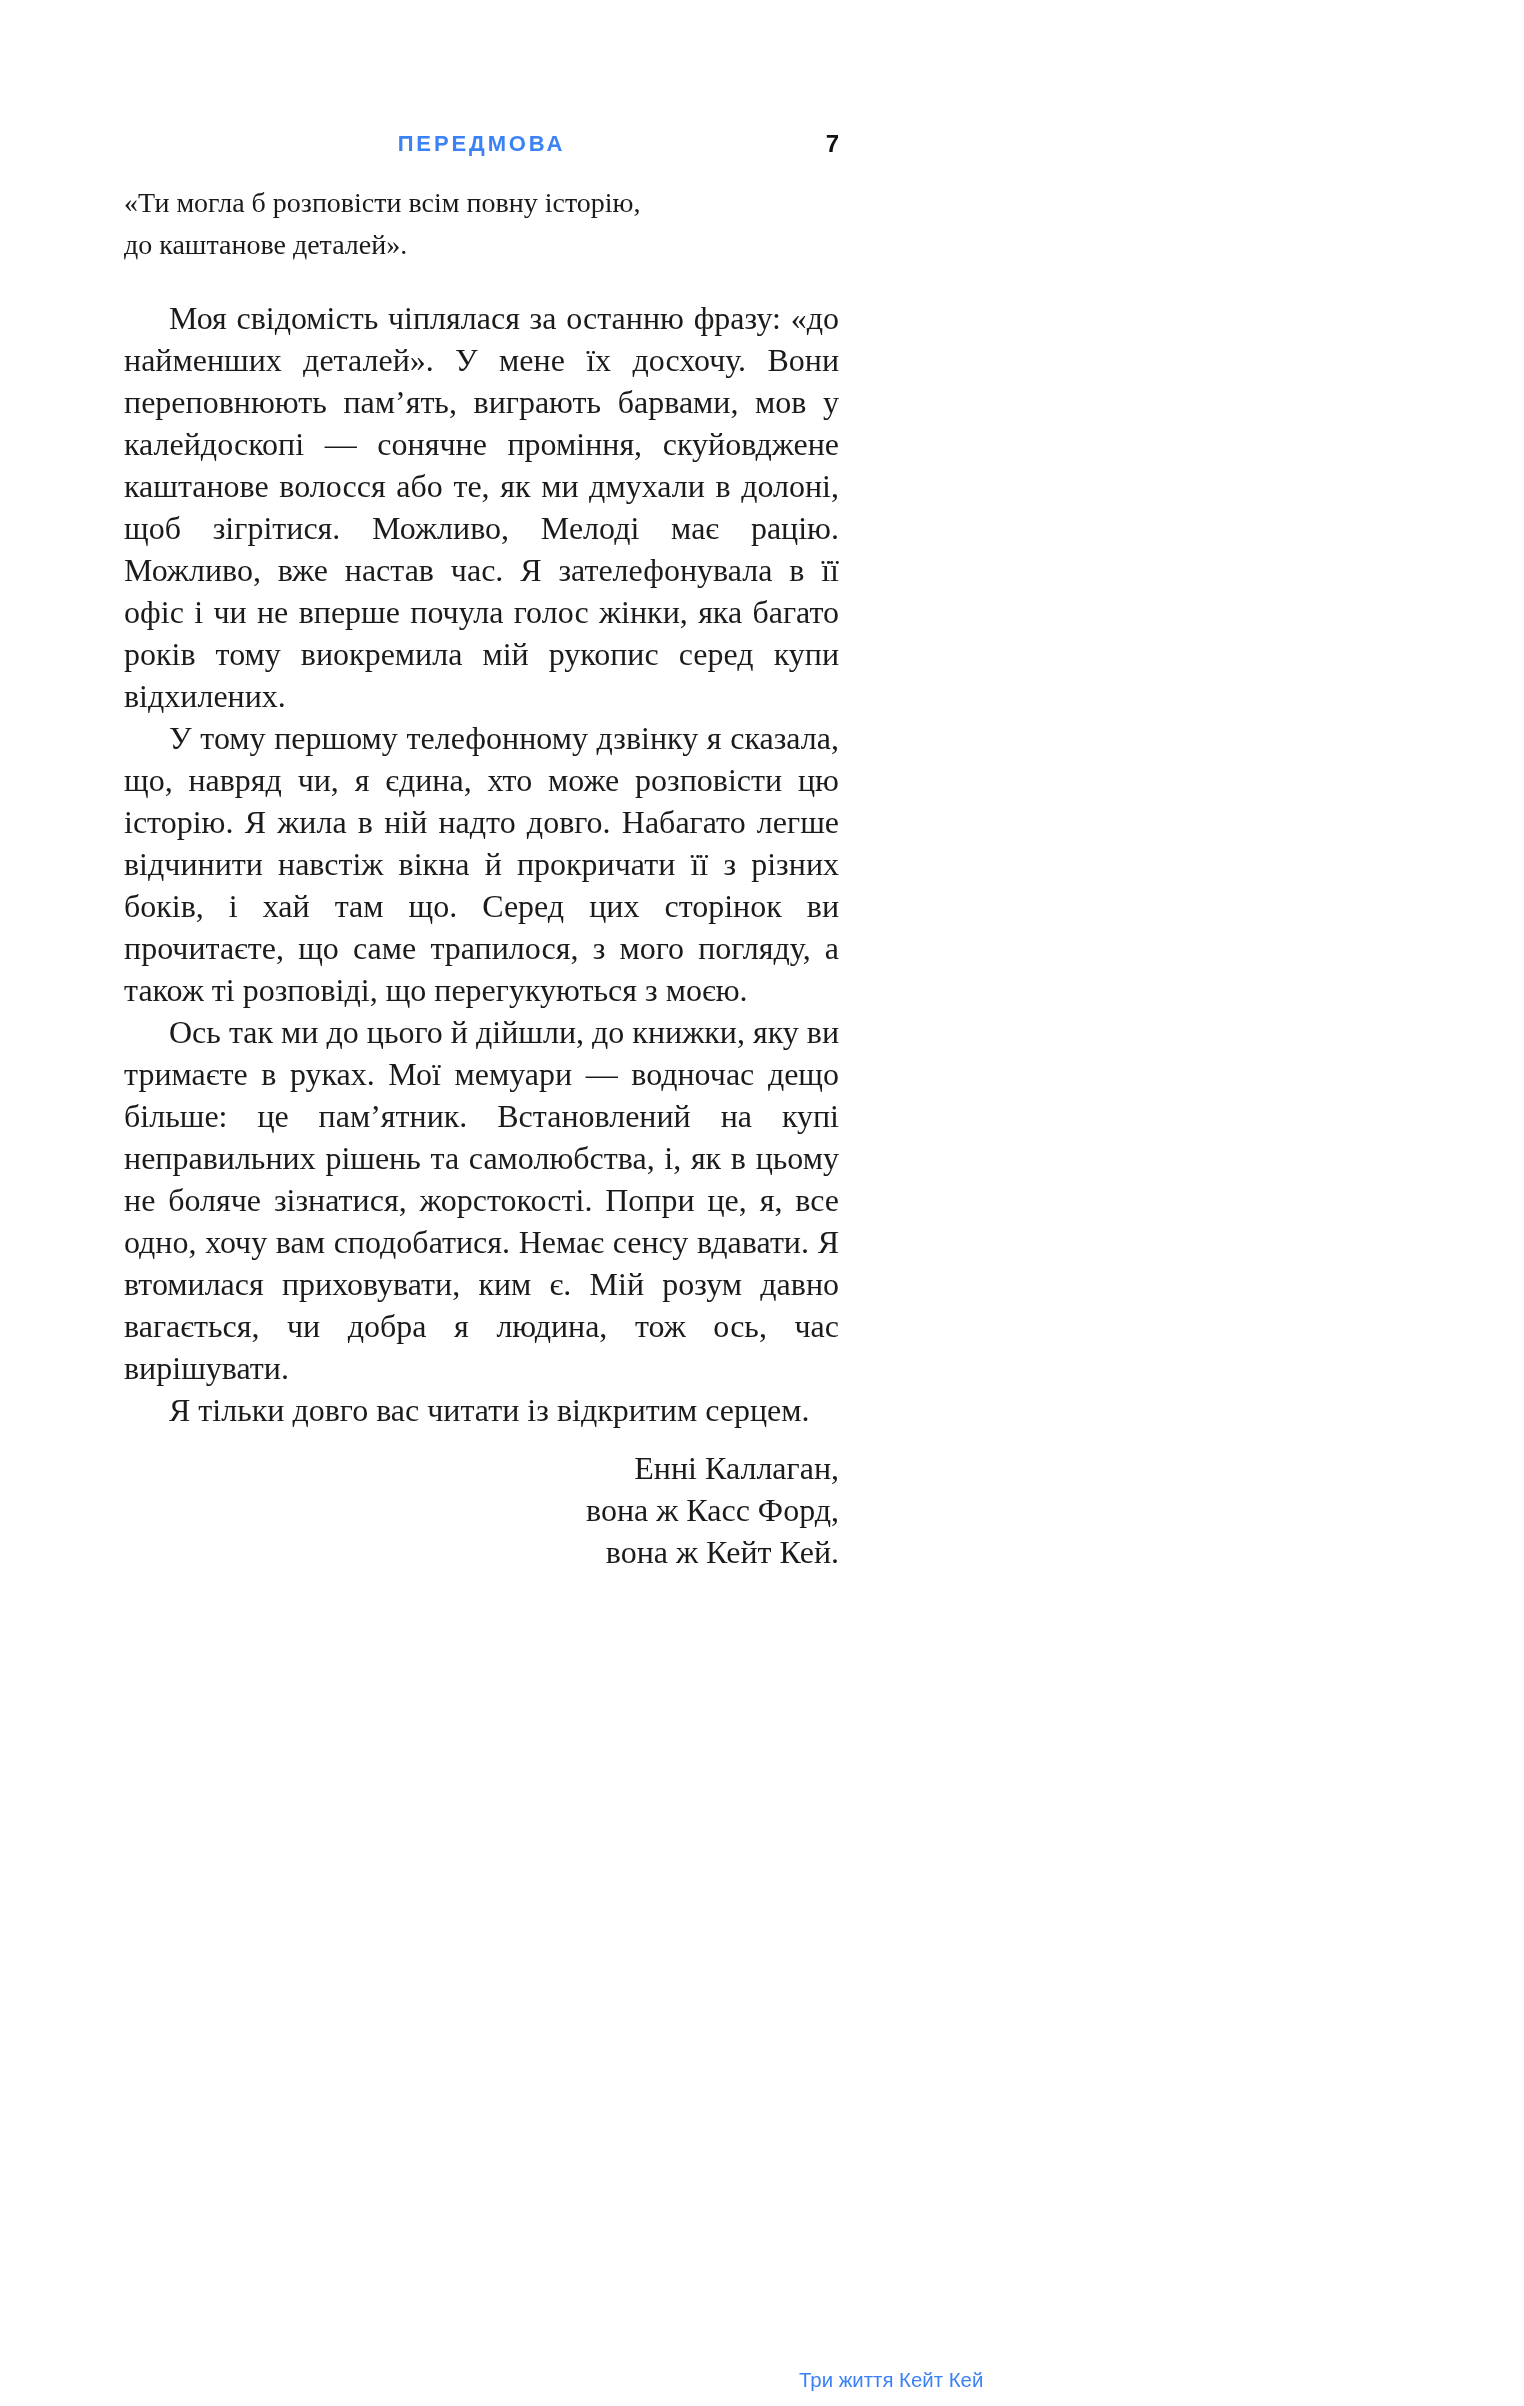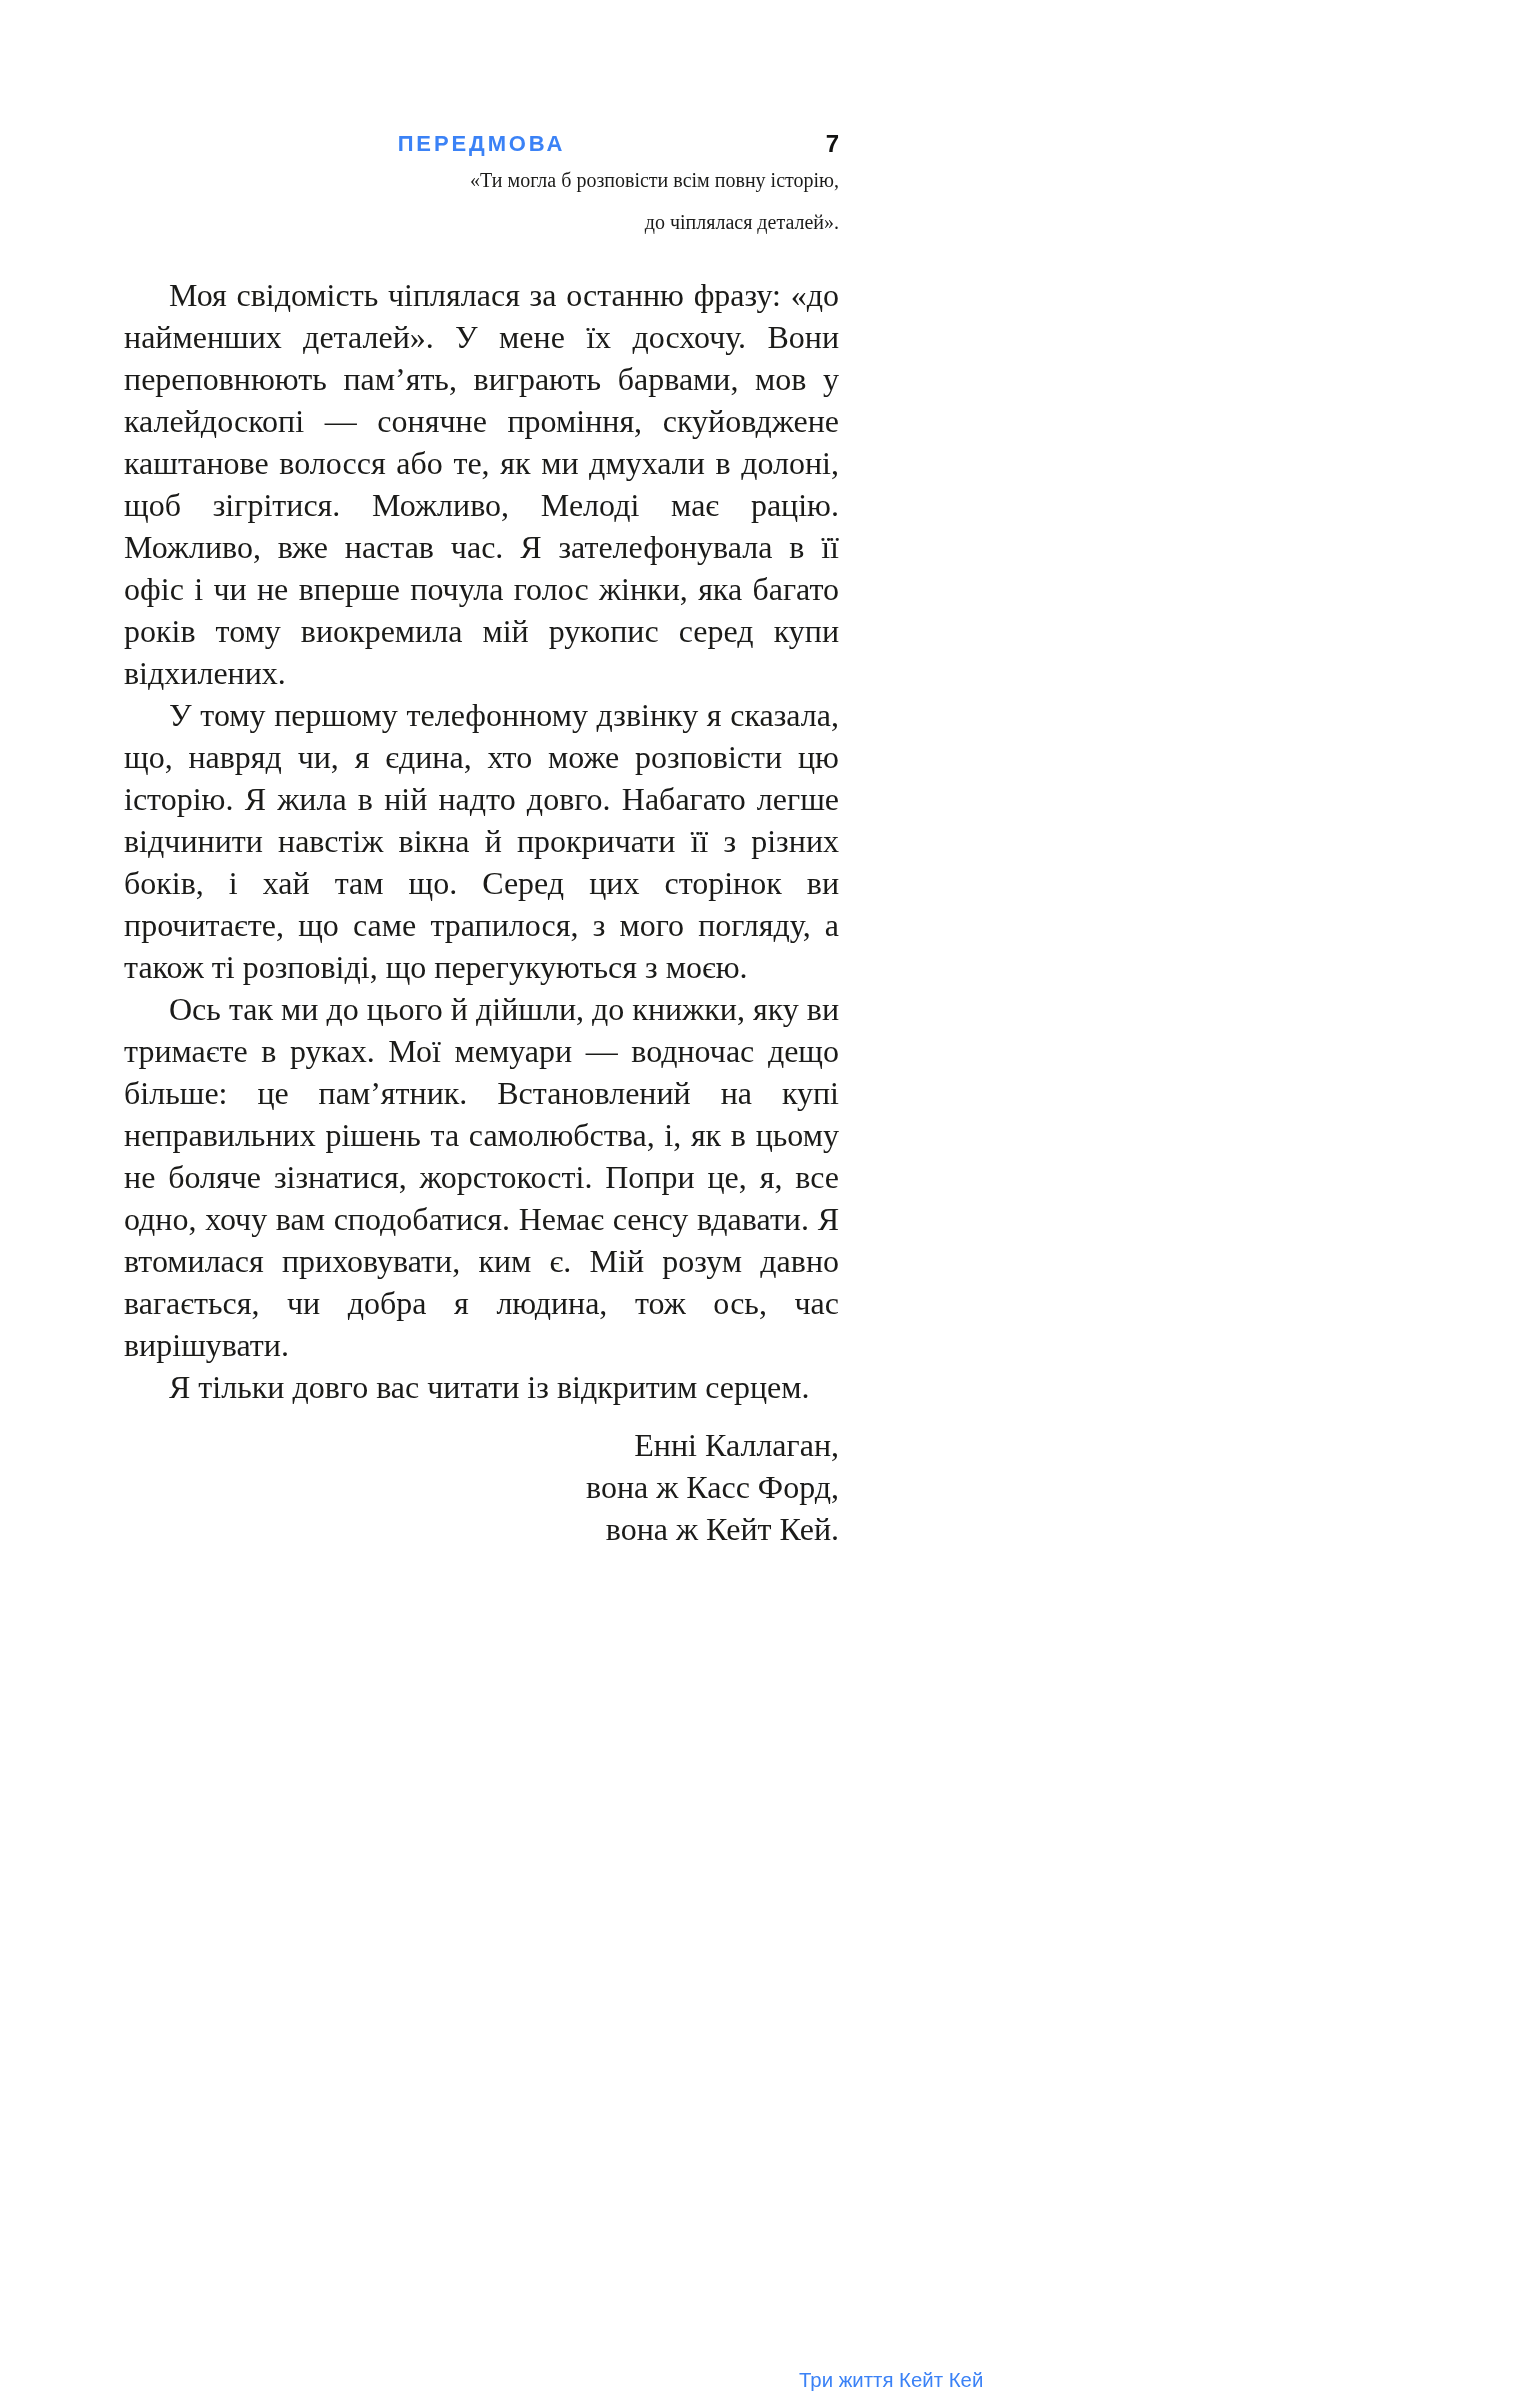--- a/index.html
+++ b/index.html
@@ -44,22 +44,23 @@
     right: 0;
     top: 0;
     font-family: "Liberation Sans", "DejaVu Sans", sans-serif;
     font-weight: bold;
     font-size: 24px;
     line-height: 27px;
     color: #111110;
   }
 
   .epigraph {
-    text-align: right;
-    font-size: 20px;
+    margin-top: 23px;
+    text-align: left;
+    font-size: 28px;
     line-height: 42px;
     color: #1b1b19;
   }
 
   .body-text {
     margin-top: 31px;
     font-size: 32px;
     line-height: 42px;
     text-align: justify;
     hyphens: auto;
@@ -96,21 +97,21 @@
 
   <div class="content">
 
     <div class="header-row">
       <div class="running-head">ПЕРЕДМОВА</div>
       <div class="page-number">7</div>
     </div>
 
     <div class="epigraph">
       <div>«Ти могла б розповісти всім повну історію,</div>
-      <div>до чіплялася деталей».</div>
+      <div>до каштанове деталей».</div>
     </div>
 
     <div class="body-text">
       <p>Моя свідомість чіплялася за останню фразу: «до найменших деталей». У мене їх досхочу. Вони переповнюють пам’ять, виграють барвами, мов у калейдоскопі — сонячне проміння, скуйовджене каштанове волосся або те, як ми дмухали в долоні, щоб зігрітися. Можливо, Мелоді має рацію. Можливо, вже настав час. Я зателефонувала в її офіс і чи не вперше почула голос жінки, яка багато років тому виокремила мій рукопис серед купи відхилених.</p>
       <p>У тому першому телефонному дзвінку я сказала, що, навряд чи, я єдина, хто може розповісти цю історію. Я жила в ній надто довго. Набагато легше відчинити навстіж вікна й прокричати її з різних боків, і хай там що. Серед цих сторінок ви прочитаєте, що саме трапилося, з мого погляду, а також ті розповіді, що перегукуються з моєю.</p>
       <p>Ось так ми до цього й дійшли, до книжки, яку ви тримаєте в руках. Мої мемуари — водночас дещо більше: це пам’ятник. Встановлений на купі неправильних рішень та самолюбства, і, як в цьому не боляче зізнатися, жорстокості. Попри це, я, все одно, хочу вам сподобатися. Немає сенсу вдавати. Я втомилася приховувати, ким є. Мій розум давно вагається, чи добра я людина, тож ось, час вирішувати.</p>
       <p>Я тільки довго вас читати із відкритим серцем.</p>
     </div>
 
     <div class="signature">

